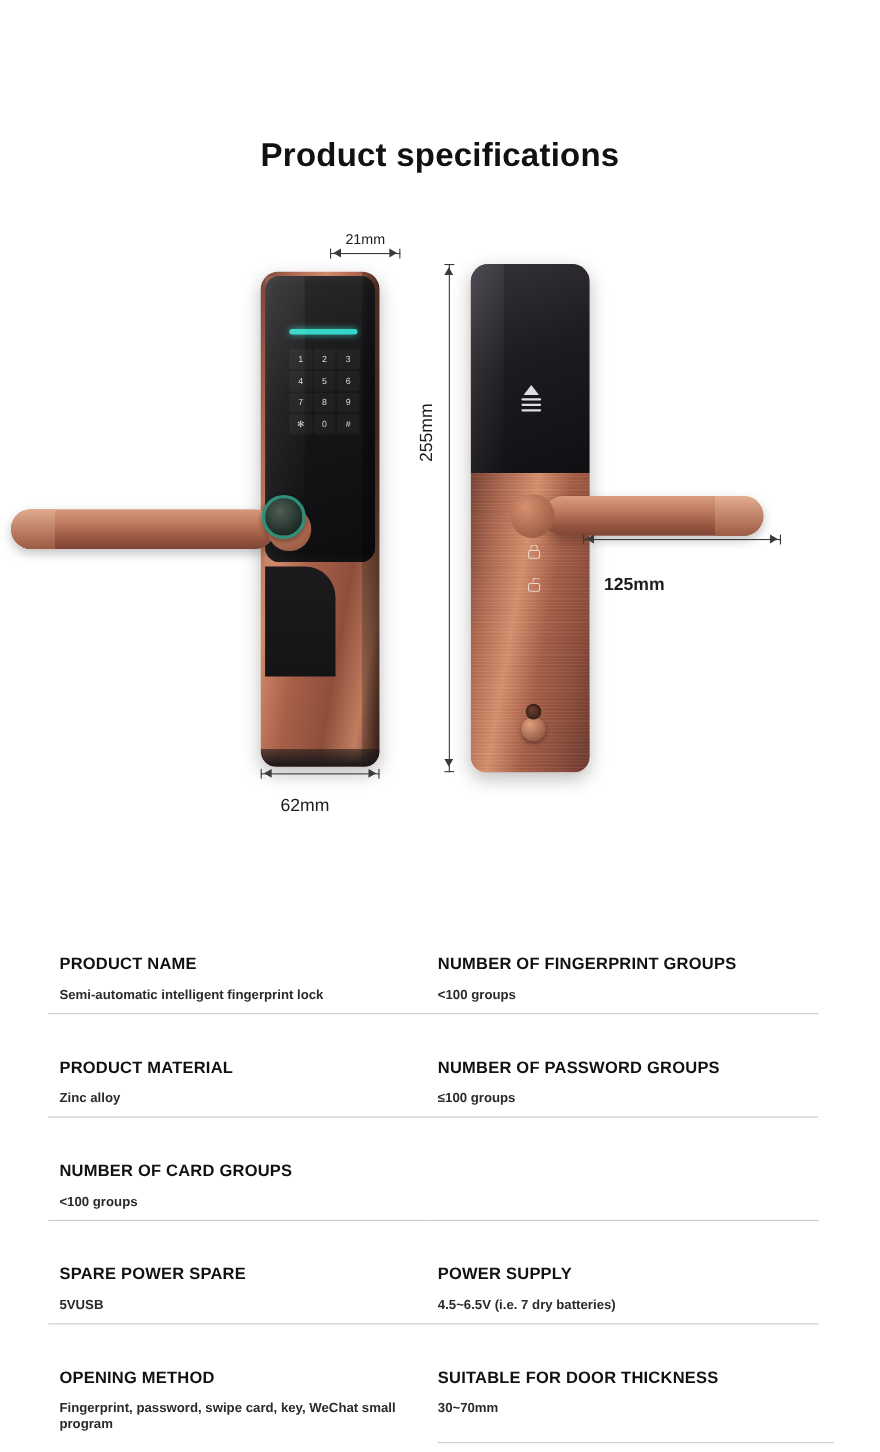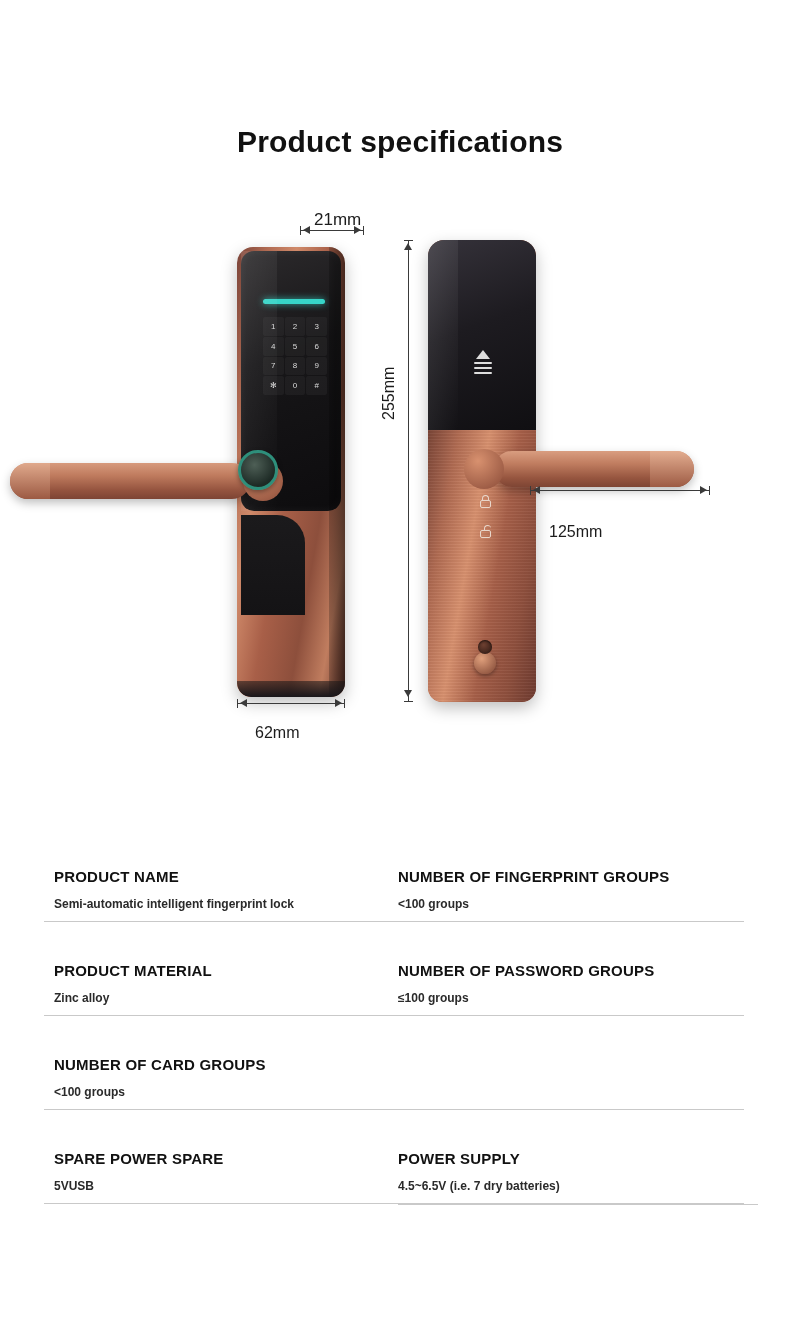--- a/index.html
+++ b/index.html
@@ -34,21 +34,21 @@
     position: absolute;
     top: 205px;
     left: 0;
     width: 800px;
     height: 600px;
   }
 
   
   .dim-label {
     position: absolute;
-    font-size: 17px;
+    font-size: 13px;
     color: #1c1c1c;
     font-family: "Liberation Sans", sans-serif;
   }
   .dim-label.big { font-size: 16px; }
 
   
   .dim-line {
     position: absolute;
     background: #3a3a3a;
   }
@@ -417,21 +417,21 @@
   <div class="tick h" style="left:404px; top:496px;"></div>
   <div class="arrow up" style="left:404px; top:38px;"></div>
   <div class="arrow down" style="left:404px; top:485px;"></div>
   <div class="dim-label big" style="left:380px; top:215px; transform: rotate(-90deg); transform-origin: left top;">255mm</div>
 
   <div class="dim-line h" style="left:530px; top:285px; width:180px;"></div>
   <div class="tick v" style="left:530px; top:281px;"></div>
   <div class="tick v" style="left:709px; top:281px;"></div>
   <div class="arrow left" style="left:533px; top:281px;"></div>
   <div class="arrow right" style="left:700px; top:281px;"></div>
-  <div class="dim-label big" style="left:549px; top:318px;">125mm</div>
+  <div class="dim-label big" style="left:549px; top:318px;font-weight:bold;">125mm</div>
 
   <div class="dim-line h" style="left:237px; top:498px; width:108px;"></div>
   <div class="tick v" style="left:237px; top:494px;"></div>
   <div class="tick v" style="left:344px; top:494px;"></div>
   <div class="arrow left" style="left:240px; top:494px;"></div>
   <div class="arrow right" style="left:335px; top:494px;"></div>
   <div class="dim-label big" style="left:255px; top:519px;text-align:right;">62mm</div>
 
 </div>
 
@@ -486,18 +486,28 @@
     <div class="spec-cell right">
       <div class="spec-head">POWER SUPPLY</div>
       <div class="spec-val">4.5~6.5V (i.e. 7 dry batteries)</div>
     </div>
   </div>
   <div class="rule-wrap">
       <div class="rule-seg-a"></div>
       <div class="rule-seg-b"></div>
     </div>
 
+  <div class="spec-row">
+    <div class="spec-cell left">
+      <div class="spec-head">OPENING METHOD</div>
+      <div class="spec-val">Fingerprint, password, swipe card, key, WeChat small program</div>
+    </div>
+    <div class="spec-cell right">
+      <div class="spec-head">SUITABLE FOR DOOR THICKNESS</div>
+      <div class="spec-val">30~70mm</div>
+    </div>
+  </div>
   <div class="rule-wrap">
       <div class="rule-spacer"></div>
       <div class="rule-seg-b" style="width:360px;"></div>
     </div>
 
 </div>
 
 </body></html>

